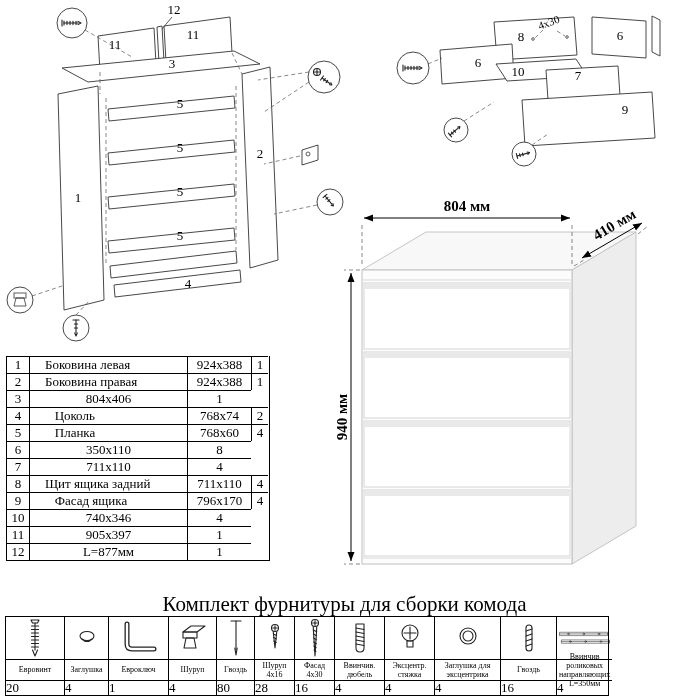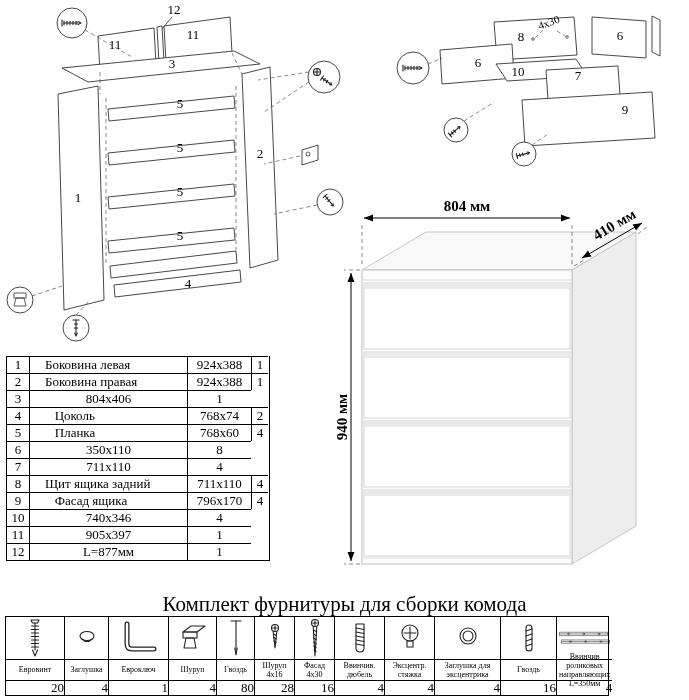--- a/index.html
+++ b/index.html
@@ -30,21 +30,21 @@
   .hw-title{position:absolute;left:0;top:592px;width:689px;text-align:center;
             font-size:21px}
   .hw-table{position:absolute;left:5px;top:616px;width:604px;border:1px solid #000;
             display:grid;
             grid-template-columns:58px 44px 60px 48px 38px 40px 40px 50px 50px 66px 56px 1fr}
   .hw-col{display:grid;grid-template-rows:42px 21px 15px;border-left:1px solid #000}
   .hw-col:first-child{border-left:none}
   .hw-icon{display:flex;align-items:center;justify-content:center;overflow:hidden}
   .hw-name{border-top:1px solid #000;font-size:8px;line-height:1.15;text-align:center;
            display:flex;align-items:center;justify-content:center;padding:1px 2px}
-  .hw-qty{border-top:1px solid #000;text-align:right;font-size:13px;line-height:14px}
+  .hw-qty{border-top:1px solid #000;text-align:left;font-size:13px;line-height:14px}
 </style>
 </head>
 <body>
 
 <div class="sheet">
 
   <svg class="abs" style="left:2px;top:2px" width="345" height="348" viewBox="0 0 345 348">
 
     <polygon class="p" points="96,34 152,26 154,62 98,70"></polygon>
     <polygon class="p" points="155,25 160,24 162,60 157,61"></polygon>

